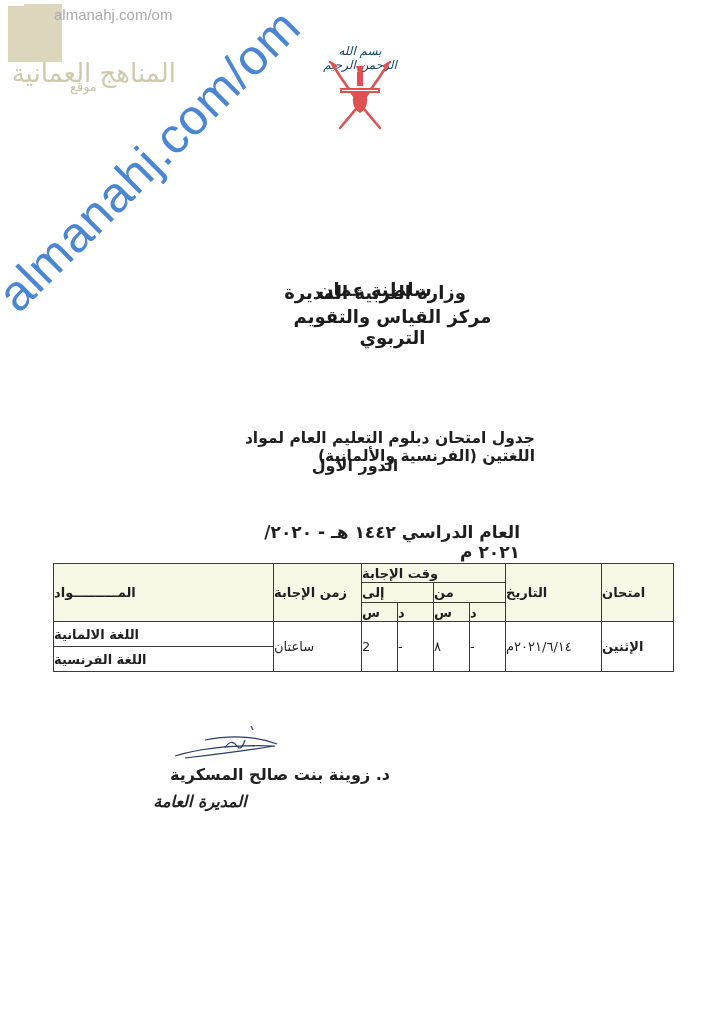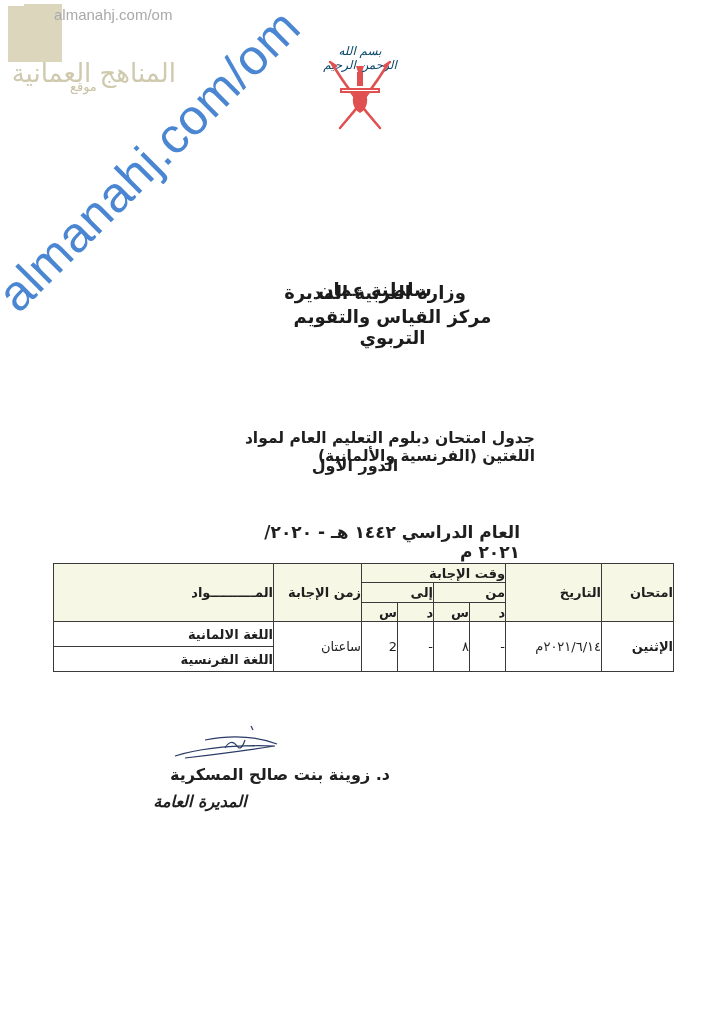--- a/index.html
+++ b/index.html
@@ -37,21 +37,21 @@
     .hdr2 { left: 275px; width: 200px; top: 282px; font-size: 18px; }
     .hdr3 { left: 270px; width: 245px; top: 306px; font-size: 18px; }
 
     .title1 { left: 215px; width: 320px; top: 429px; font-size: 15.5px; font-weight: bold; direction: rtl; }
     .title2 { left: 300px; width: 110px; top: 456px; font-size: 16px; font-weight: bold; text-align: center; direction: rtl; }
     .title3 { left: 220px; width: 300px; top: 482px; font-size: 17px; font-weight: bold; text-align: right; direction: rtl; margin-top: 40px; }
 
     
     .tbl { left: 53px; top: 563px; width: 620px; height: 109px; }
     table { border-collapse: collapse; width: 620px; height: 109px; table-layout: fixed; direction: rtl; }
-    td, th { border: 1px solid #3a3a3a; text-align: right; vertical-align: middle; padding: 0; font-size: 13px; }
+    td, th { border: 1px solid #3a3a3a; text-align: left; vertical-align: middle; padding: 0; font-size: 13px; }
     th { background: #f6f7e4; font-weight: bold; }
     td { background: #ffffff; font-weight: normal; }
     .bold { font-weight: bold; }
 
     
     .sig-scribble { left: 165px; top: 722px; width: 120px; height: 40px; }
     .sig-name { left: 150px; top: 765px; width: 240px; font-size: 16px; font-weight: bold; text-align: right; direction: rtl; }
     .sig-title { left: 150px; top: 792px; width: 100px; font-size: 16px; font-weight: bold; text-align: center; direction: rtl; font-style: italic; }
   </style>
 </head>

